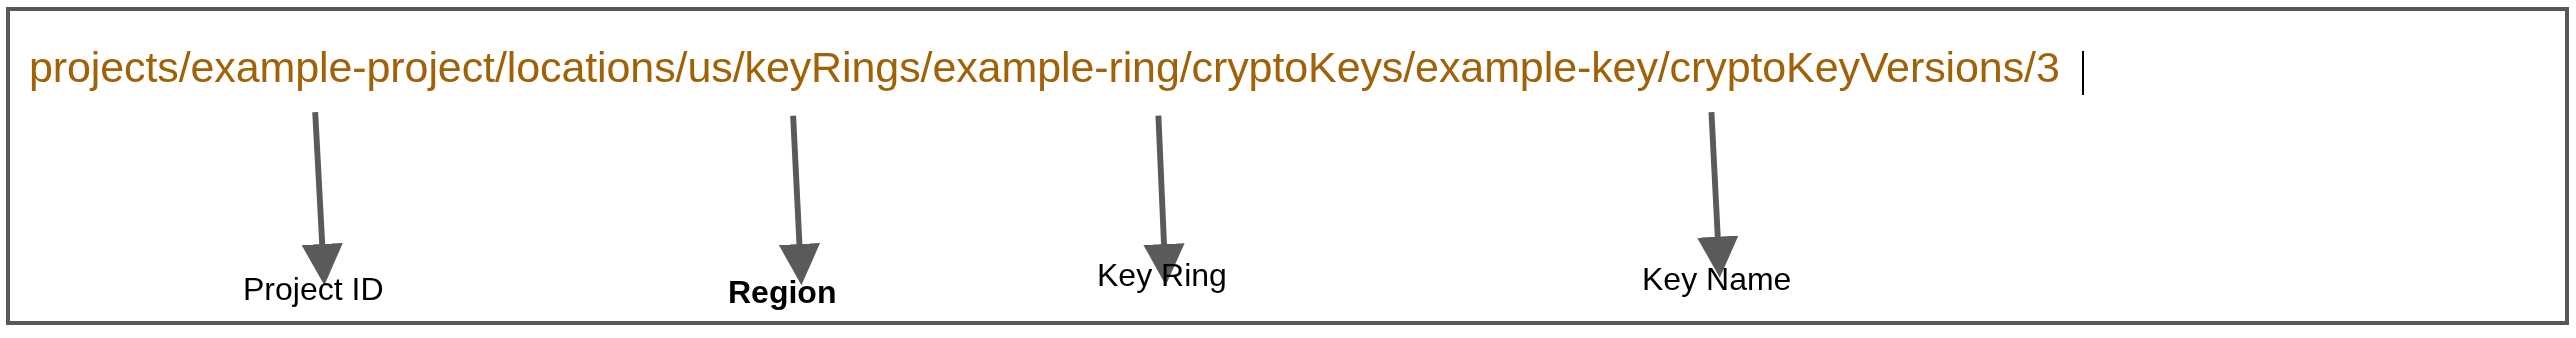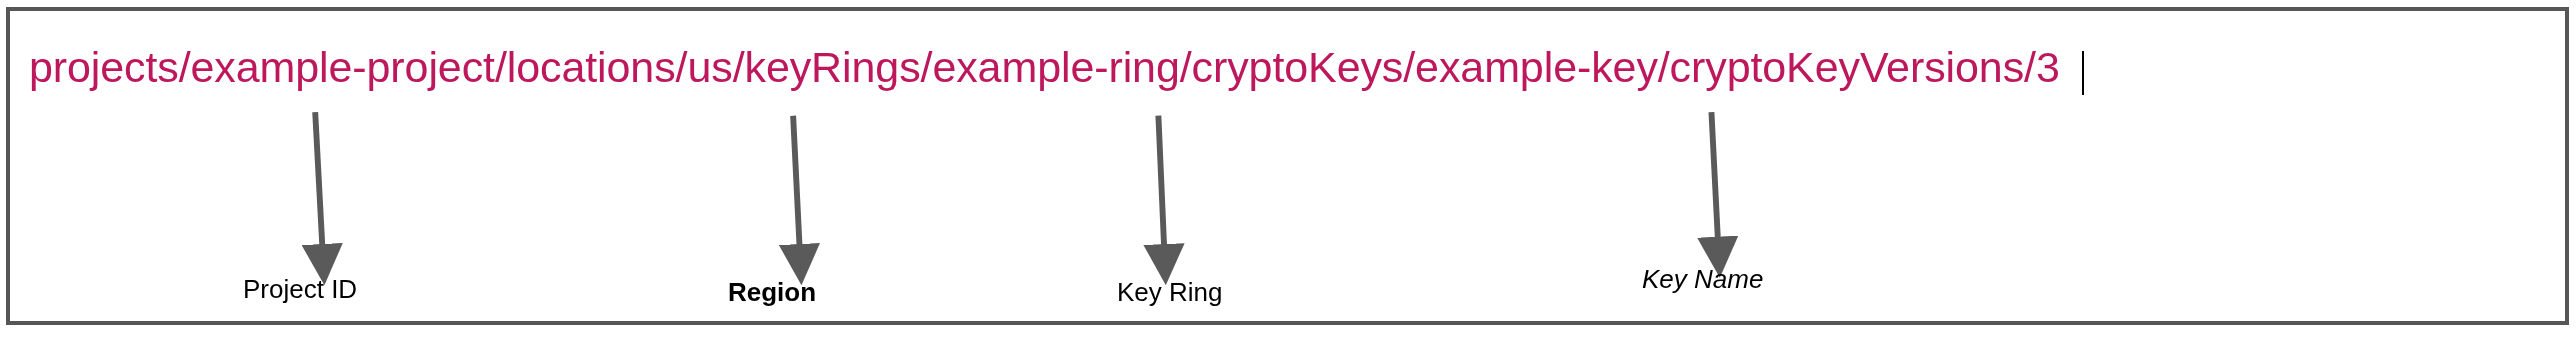--- a/index.html
+++ b/index.html
@@ -32,21 +32,21 @@
   
   #resource-path {
     position: absolute;
     left: 19px;
     top: 32px;
     white-space: nowrap;
     font-family: "Liberation Sans", sans-serif;
     font-size: 43px;
     line-height: 49px;
     letter-spacing: -0.1px;
-    color: #be185d;
+    color: #a16207;
     -webkit-font-smoothing: antialiased;
   }
   
   #text-caret {
     position: absolute;
     left: 1630px;
     top: 32px;
     width: 2.2px;
     height: 46px;
     background: #000000;
@@ -57,29 +57,29 @@
     left: 0;
     top: 0;
     width: 2576px;
     height: 339px;
     pointer-events: none;
   }
   
   .annotation-label {
     position: absolute;
     font-family: "Liberation Sans", sans-serif;
-    font-size: 26px;
+    font-size: 32px;
     line-height: 28px;
     color: #000000;
     white-space: nowrap;
   }
   #label-project-id { left: 243px;  top: 275px; }
   #label-region     { left: 728px;  top: 278px; font-weight: bold; }
-  #label-key-ring   { left: 1097px; top: 278px; margin-left: 20px; }
-  #label-key-name   { left: 1642px; top: 265px; font-style: italic; }
+  #label-key-ring   { left: 1097px; top: 261px; }
+  #label-key-name   { left: 1642px; top: 265px; }
 </style>
 </head>
 <body>
 
 <div id="canvas">
 
   <div id="path-box">
     <div id="resource-path" title="projects/example-project/locations/us/keyRings/example-ring/cryptoKeys/example-key/cryptoKeyVersions/3">projects/example-project/locations/us/keyRings/example-ring/cryptoKeys/example-key/cryptoKeyVersions/3</div>
     <div id="text-caret" style="left: 2072px; top: 40px; height: 44px;"></div>
   </div>

